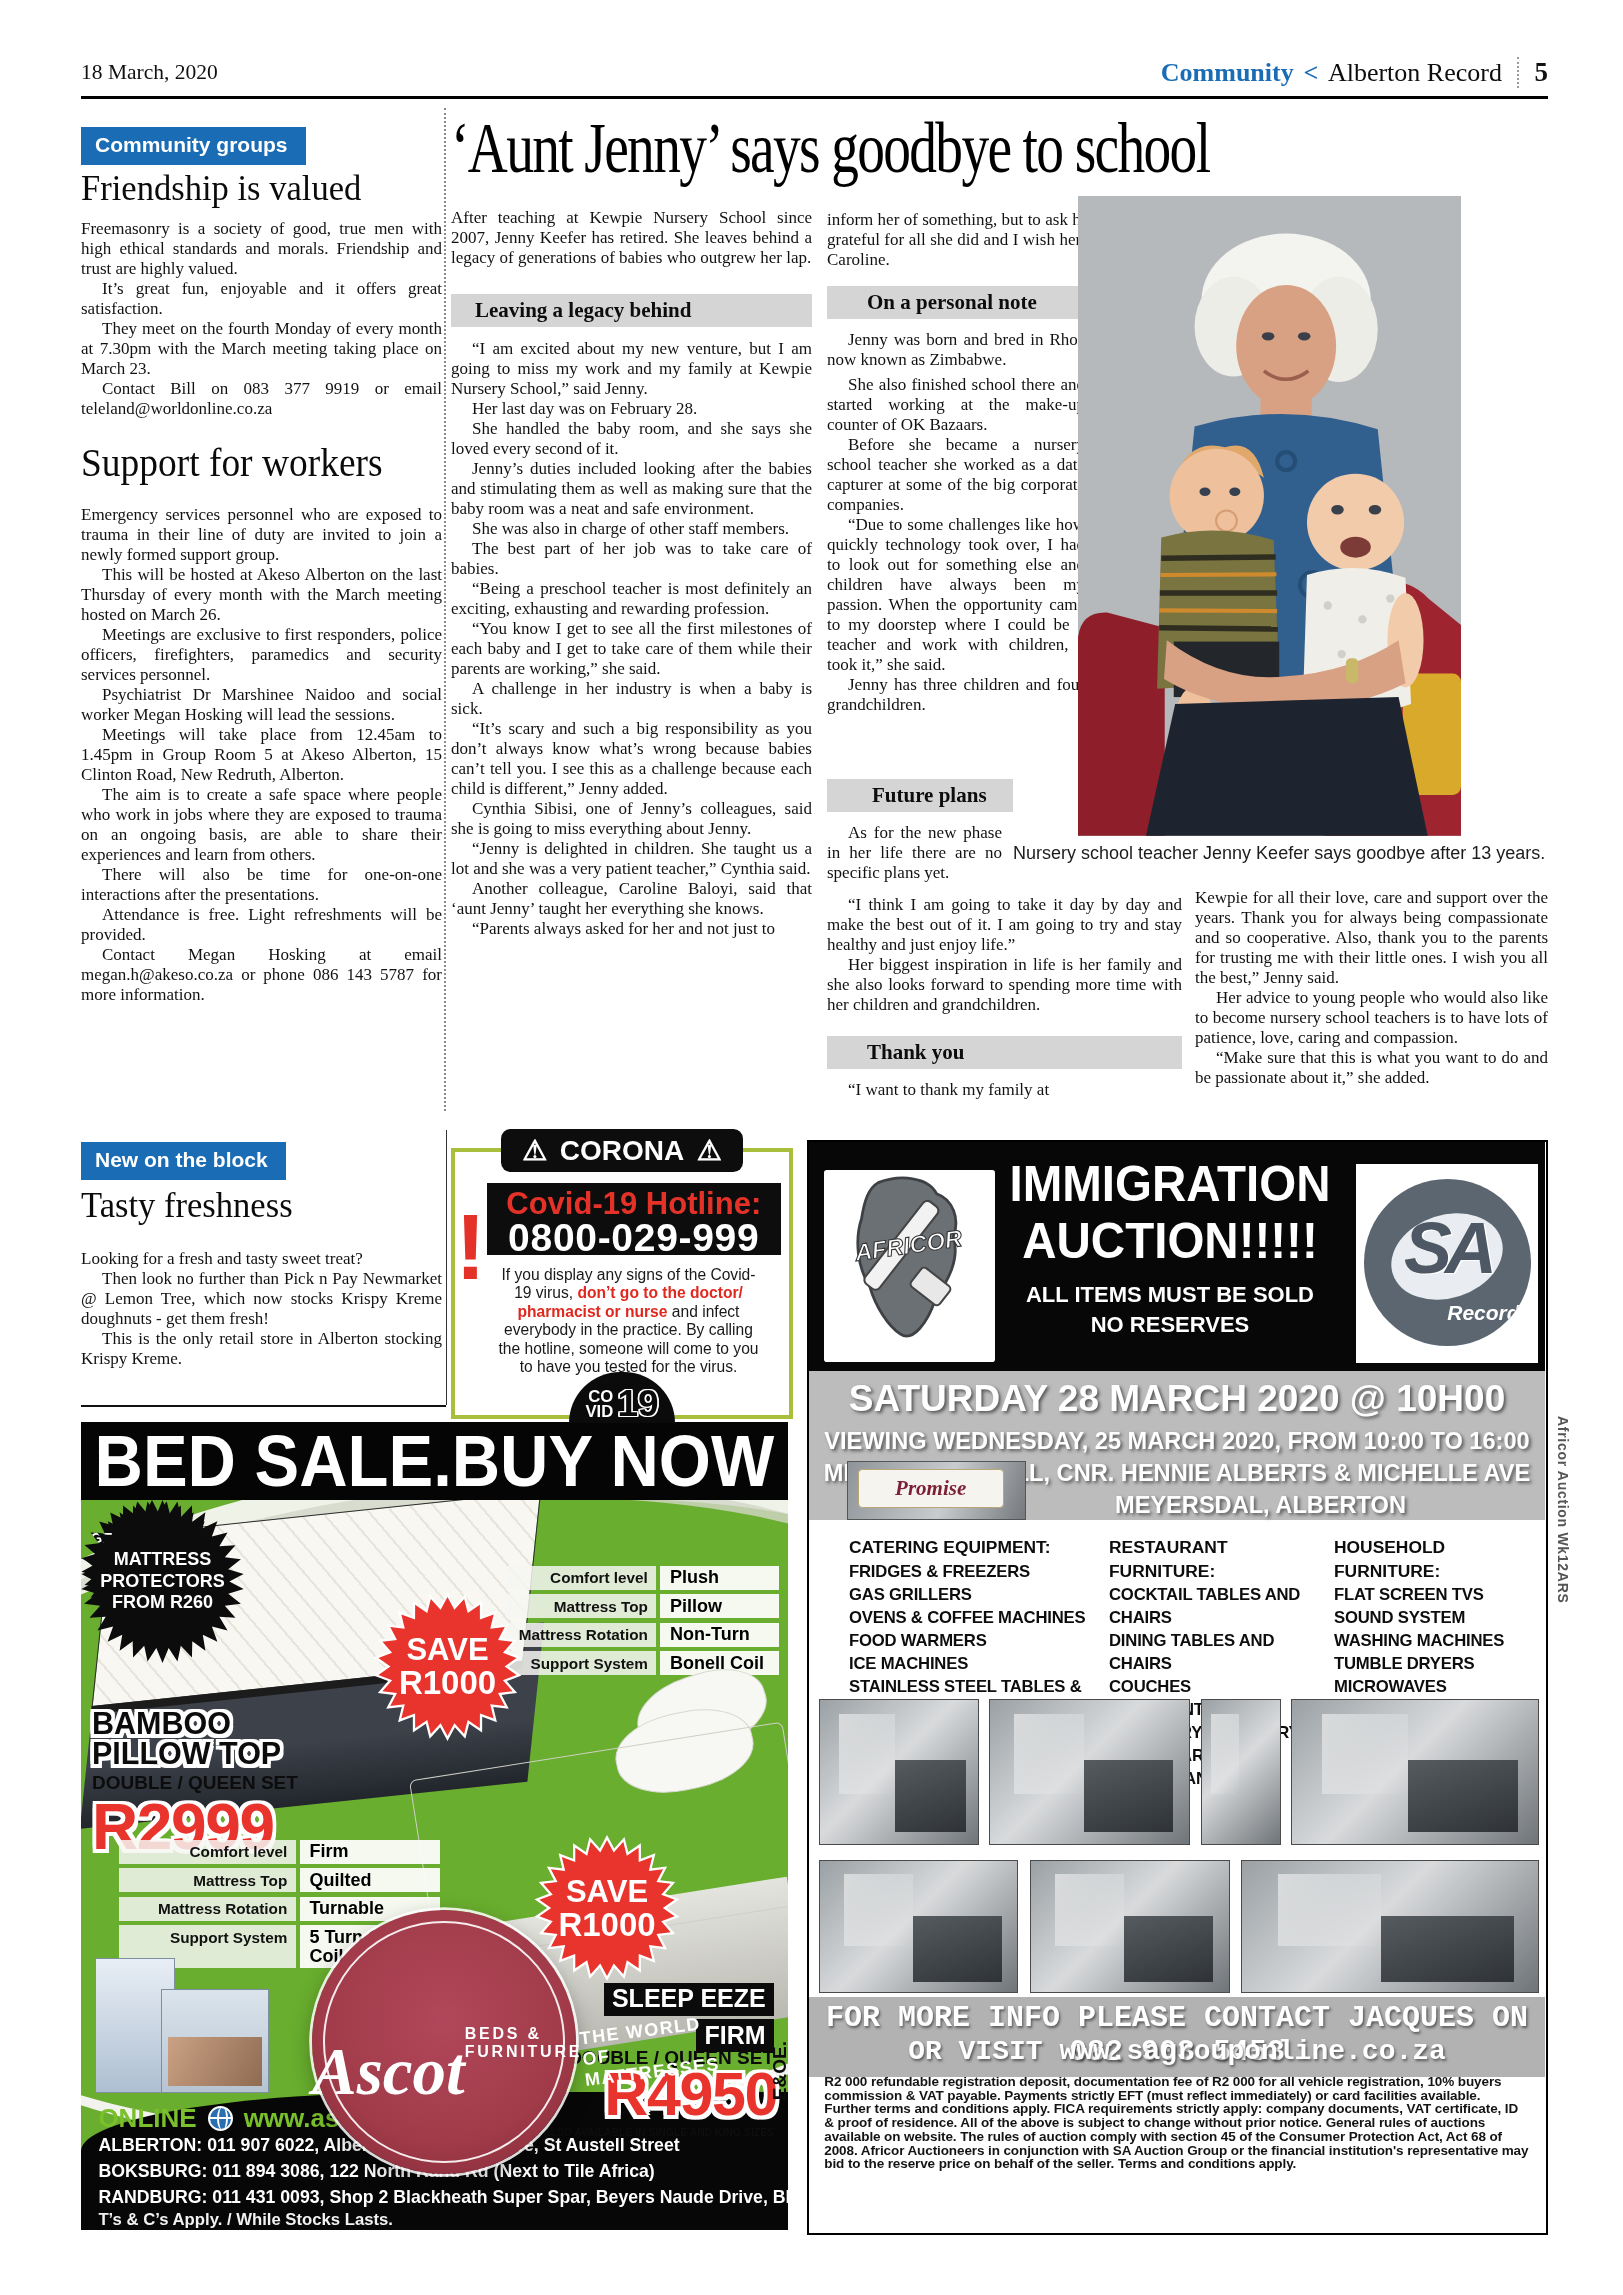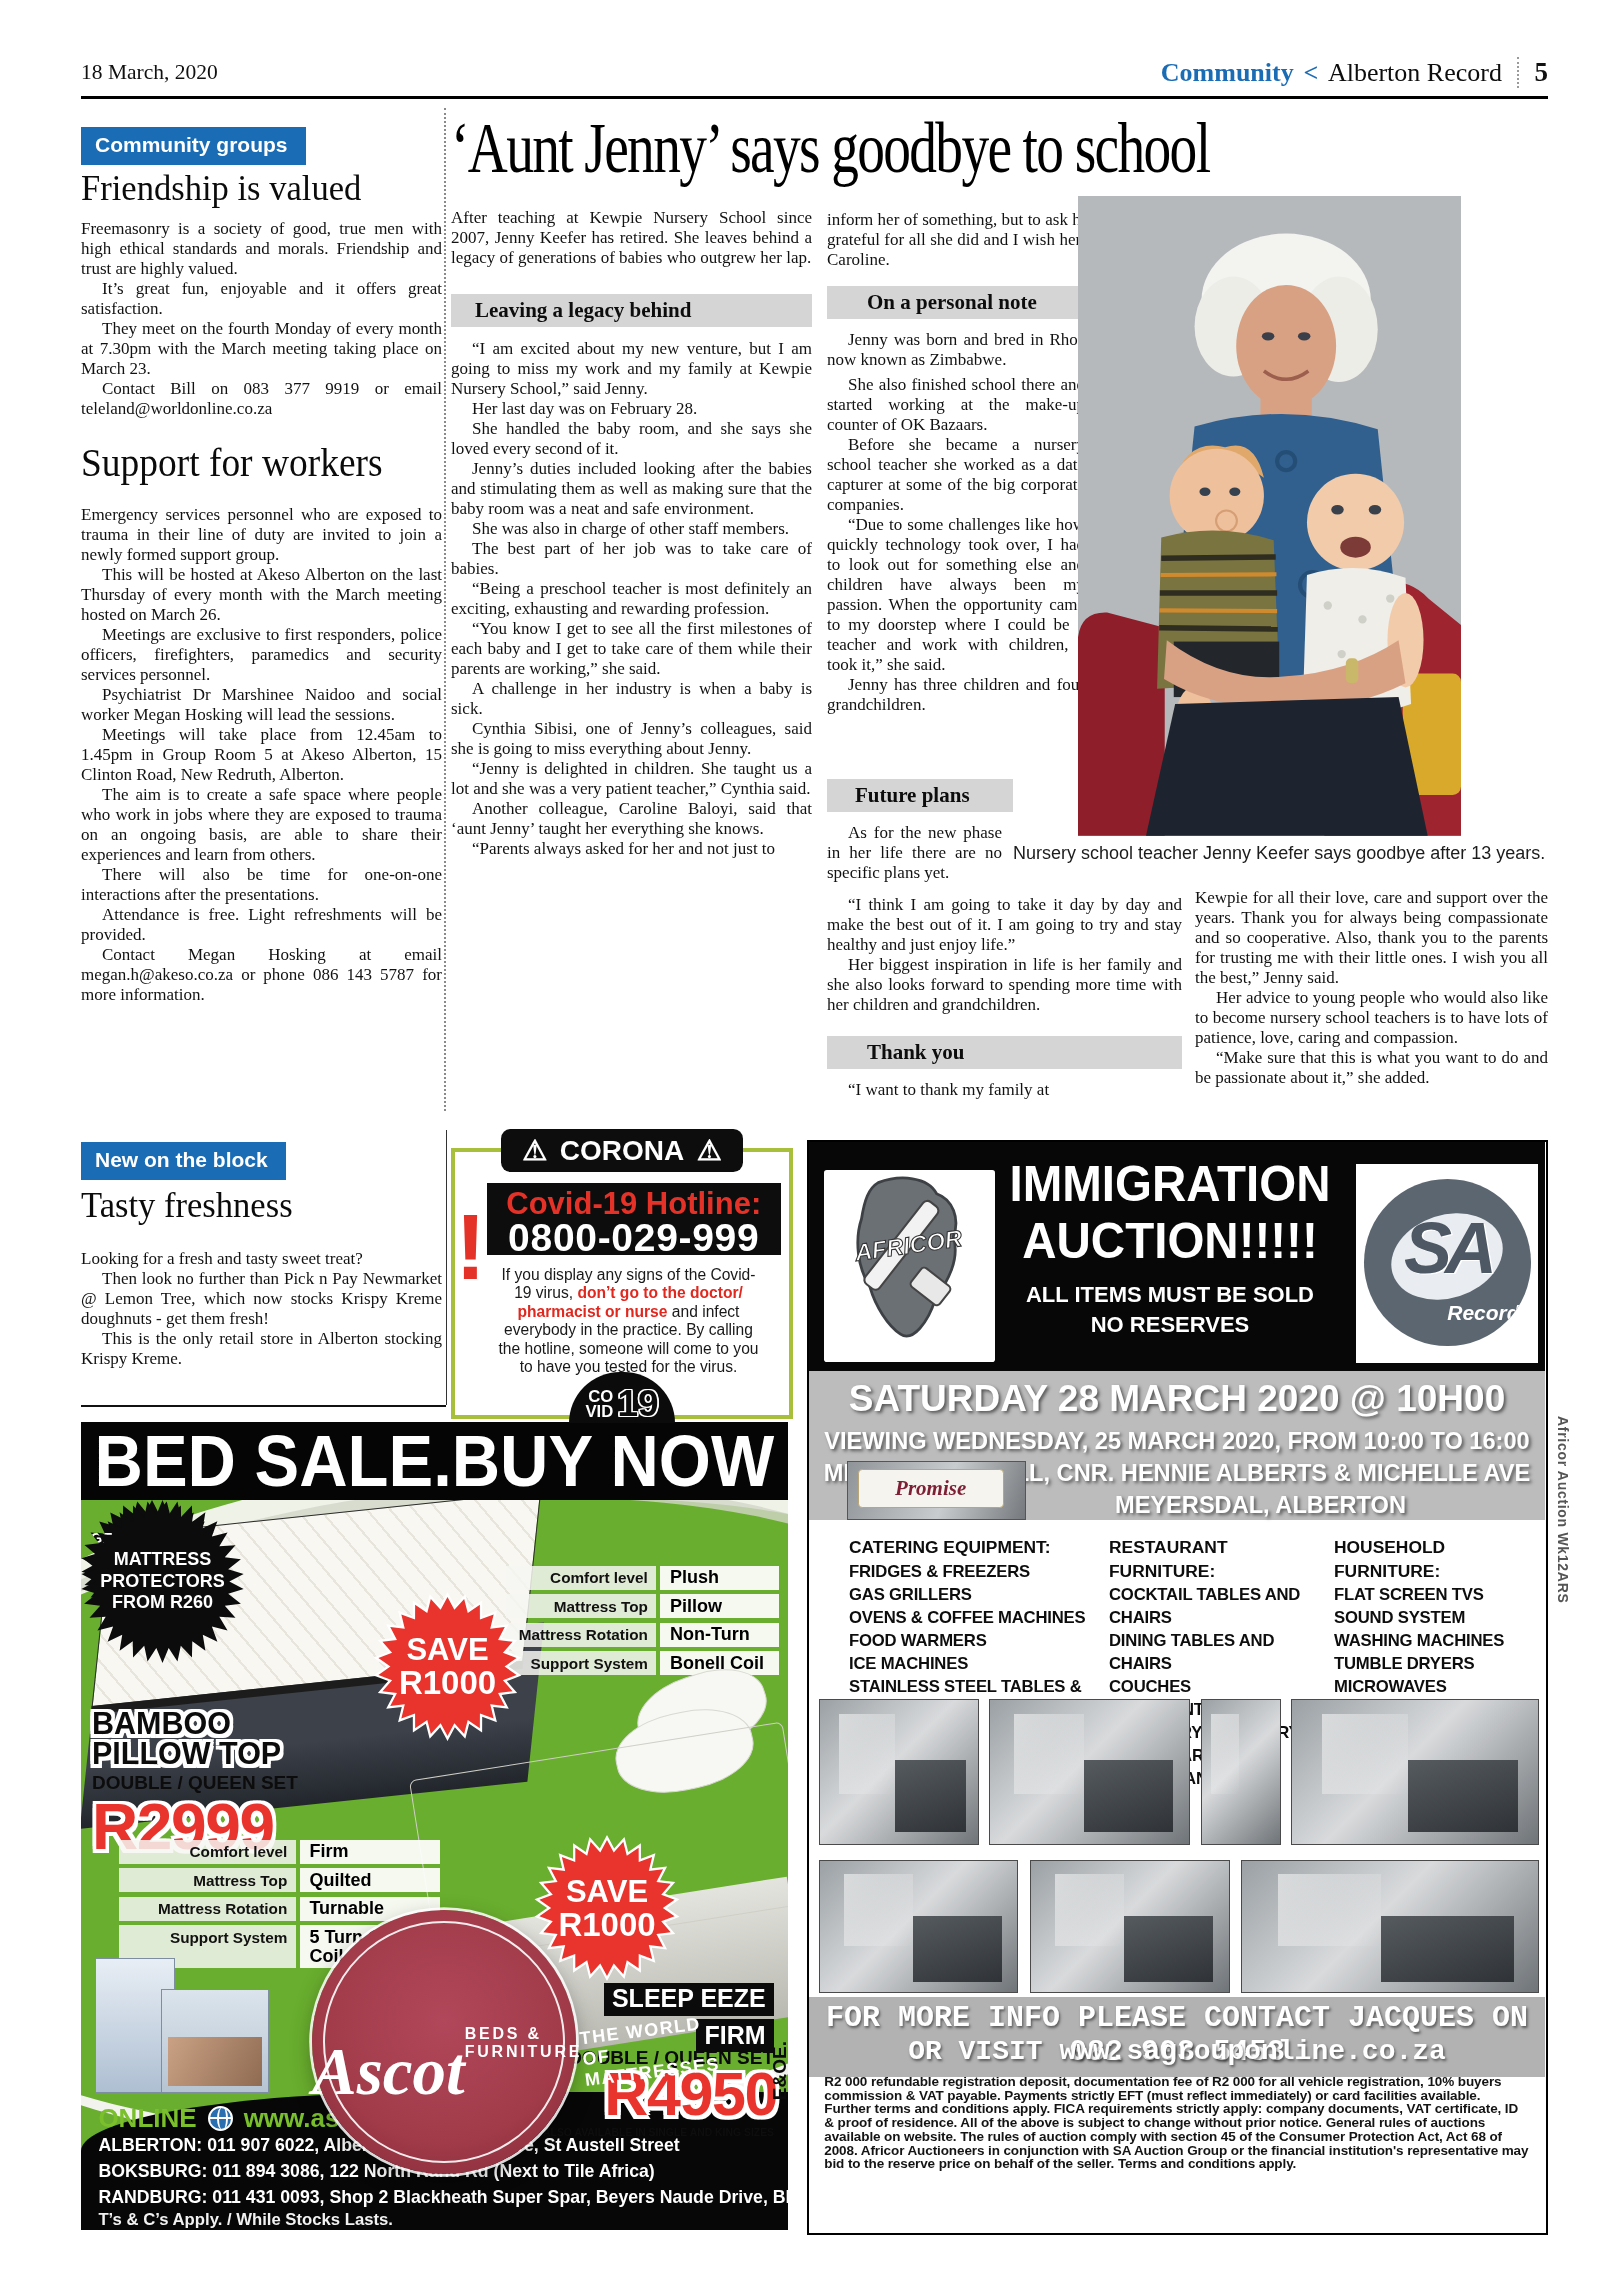--- a/index.html
+++ b/index.html
@@ -287,40 +287,41 @@
   <div class="abs copy" style="left:451px;top:339px;width:361px;">
       <p>“I am excited about my new venture, but I am going to miss my work and my family at Kewpie Nursery School,” said Jenny.</p>
       <p>Her last day was on February 28.</p>
       <p>She handled the baby room, and she says she loved every second of it.</p>
       <p>Jenny’s duties included looking after the babies and stimulating them as well as making sure that the baby room was a neat and safe environment.</p>
       <p>She was also in charge of other staff members.</p>
       <p>The best part of her job was to take care of babies.</p>
       <p>“Being a preschool teacher is most definitely an exciting, exhausting and rewarding profession.</p>
       <p>“You know I get to see all the first milestones of each baby and I get to take care of them while their parents are working,” she said.</p>
       <p>A challenge in her industry is when a baby is sick.</p>
+      <p>“It’s scary and such a big responsibility as you don’t always know what’s wrong because babies can’t tell you. I see this as a challenge because each child is different,” Jenny added.</p>
       <p>Cynthia Sibisi, one of Jenny’s colleagues, said she is going to miss everything about Jenny.</p>
       <p>“Jenny is delighted in children. She taught us a lot and she was a very patient teacher,” Cynthia said.</p>
       <p>Another colleague, Caroline Baloyi, said that ‘aunt Jenny’ taught her everything she knows.</p>
       <p>“Parents always asked for her and not just to</p>
     </div>
 
   <div class="abs copy cont" style="left:827px;top:210px;width:355px;">
     <p>inform her of something, but to ask her advice. I am grateful for all she did and I wish her the best,” said Caroline.</p>
   </div>
   <div class="abs band" style="left:827px;top:286px;width:355px;">On a personal note</div>
   <div class="abs copy" style="left:827px;top:330px;width:355px;">
     <p>Jenny was born and bred in Rhodesia, which is now known as Zimbabwe.</p>
   </div>
   <div class="abs copy" style="left:827px;top:375px;width:258px;">
       <p>She also finished school there and started working at the make-up counter of OK Bazaars.</p>
       <p>Before she became a nursery school teacher she worked as a data capturer at some of the big corporate companies.</p>
       <p>“Due to some challenges like how quickly technology took over, I had to look out for something else and children have always been my passion. When the opportunity came to my doorstep where I could be a teacher and work with children, I took it,” she said.</p>
       <p>Jenny has three children and four grandchildren.</p>
     </div>
-  <div class="abs band" style="left:827px;top:779px;width:186px;padding-left:28px;">Future plans</div>
+  <div class="abs band" style="left:827px;top:779px;width:186px;padding-left:45px;">Future plans</div>
   <div class="abs copy" style="left:827px;top:823px;width:175px;">
     <p>As for the new phase in her life there are no specific plans yet.</p>
   </div>
   <div class="abs copy" style="left:827px;top:895px;width:355px;">
       <p>“I think I am going to take it day by day and make the best out of it. I am going to try and stay healthy and just enjoy life.”</p>
       <p>Her biggest inspiration in life is her family and she also looks forward to spending more time with her children and grandchildren.</p>
     </div>
   <div class="abs band" style="left:827px;top:1036px;width:355px;">Thank you</div>
   <div class="abs copy" style="left:827px;top:1080px;width:355px;">
     <p>“I want to thank my family at</p>

